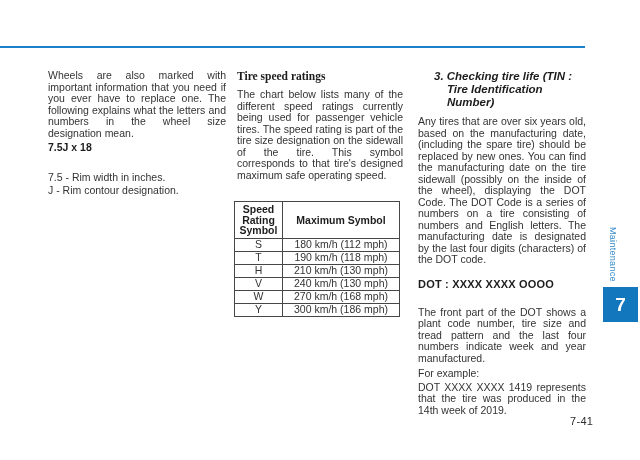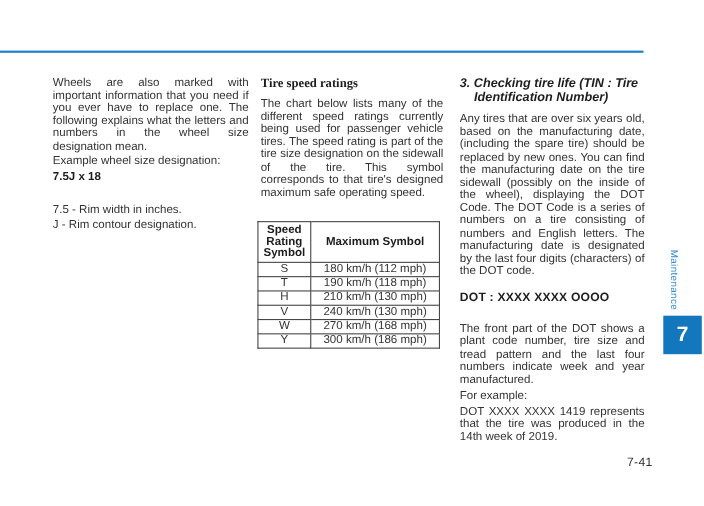--- a/index.html
+++ b/index.html
@@ -28,21 +28,21 @@
     font-family: "Liberation Serif", serif;
     font-weight: bold;
     font-size: 11.5px; line-height: 13px;
     color: #1d1d1d;
     margin: 0 0 6px 0;
   }
   .h-italic {
     font-weight: bold; font-style: italic;
     font-size: 11.5px; line-height: 13px;
     color: #1d1d1d;
-    margin: 0 0 7px 0;
+    margin: 0 0 7px 16px;
     padding-left: 13px; text-indent: -13px;
   }
   .body-text {
     font-size: 10.5px; line-height: 11.5px;
     text-align: justify;
     hyphens: auto; -webkit-hyphens: auto;
     margin: 0;
   }
   .plain { text-align: left; hyphens: none; }
   .bold-line {
@@ -110,21 +110,20 @@
 </style>
 </head>
 <body>
 
 <div class="page">
 
   <div class="top-rule"></div>
 
   <div class="col col-1">
     <p class="body-text">Wheels are also marked with important information that you need if you ever have to replace one. The following explains what the letters and numbers in the wheel size designation mean.</p>
-    <p class="body-text plain" style="margin-top:2px;">Example wheel size designation:</p>
     <div class="bold-line">7.5J x 18</div>
     <div class="item-list">
       <div>7.5 - Rim width in inches.</div>
       <div>J - Rim contour designation.</div>
     </div>
   </div>
 
   <div class="col col-2">
     <div class="h-serif">Tire speed ratings</div>
     <p class="body-text">The chart below lists many of the different speed ratings currently being used for passenger vehicle tires. The speed rating is part of the tire size designation on the sidewall of the tire. This symbol corresponds to that tire's designed maximum safe operating speed.</p>

